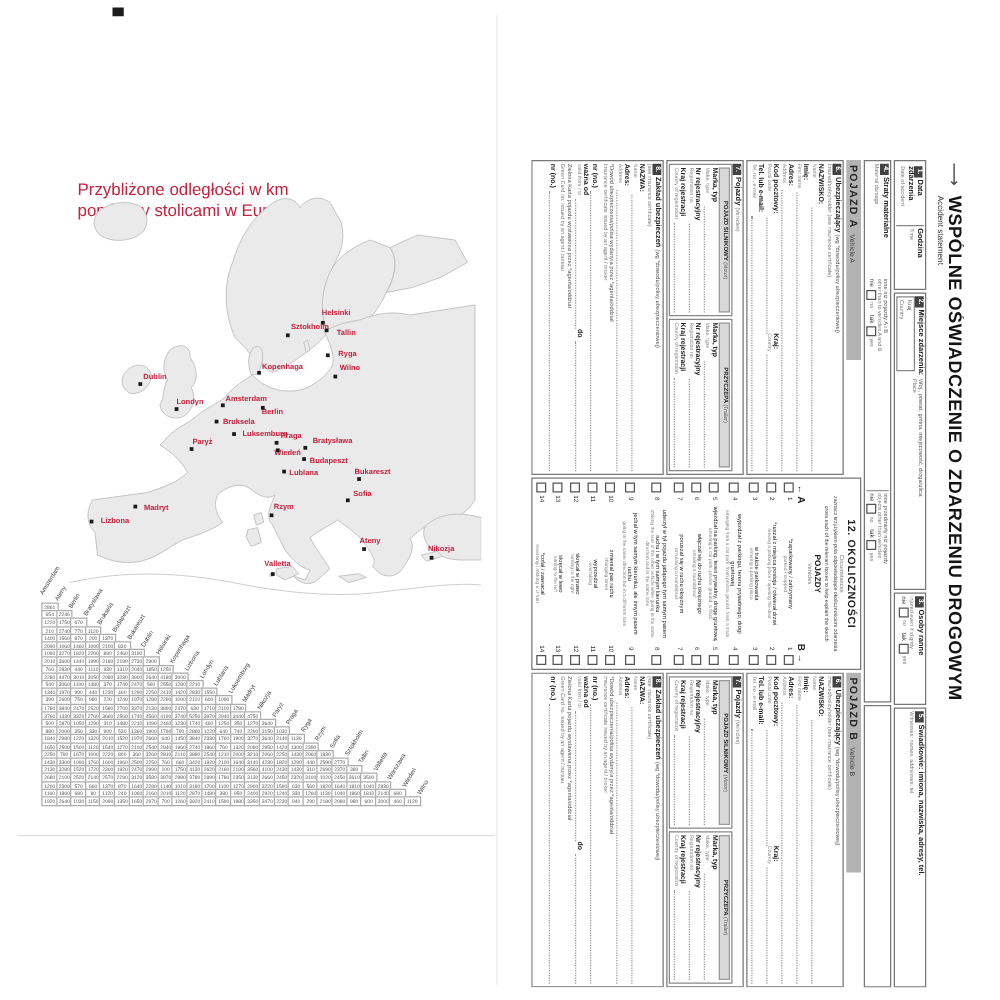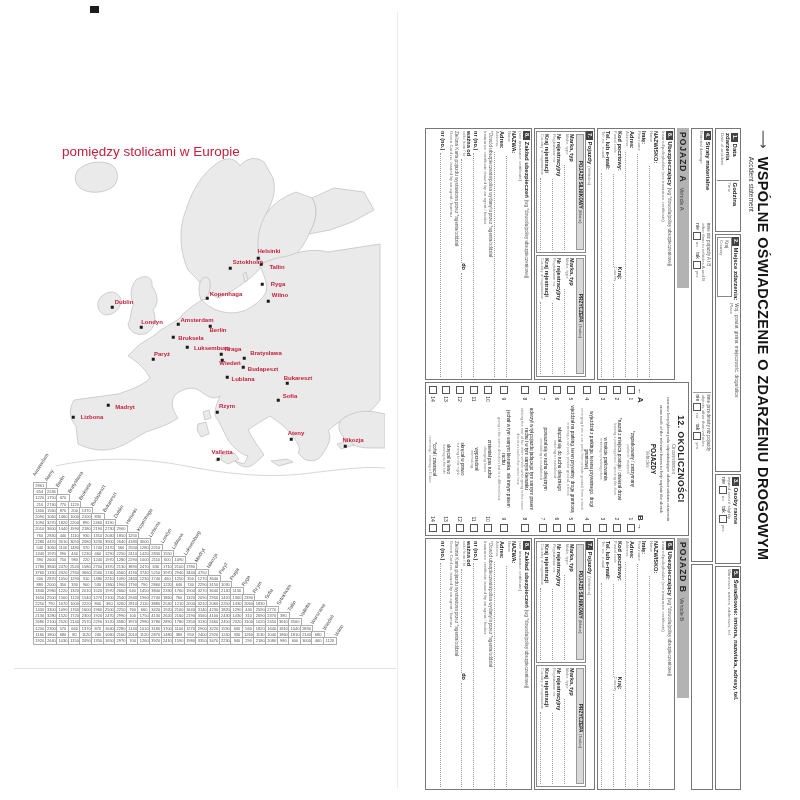--- a/index.html
+++ b/index.html
@@ -77,20 +77,21 @@
 </style>
 </head>
 <body>
 
 <div class="print-mark"></div>
 <div class="gutter-line"></div>
 <div class="page-edge"></div>
 
 <div class="page-left">
   <div class="map-title">
+    <div>Przybliżone odległości w km</div>
     <div>pomiędzy stolicami w Europie</div>
   </div>
 
   <div class="map">
     <svg width="345" height="335" viewBox="0 0 345 335">
       <g fill="#eaeaea" stroke="#bdbdbd" stroke-width="0.7">
         <path d="M38,22 C46,14 60,12 70,16 C78,20 80,30 74,38 C64,46 48,46 40,40 C34,34 34,28 38,22 Z"></path>
         <path d="M148,122 C140,104 138,82 146,62 C152,42 162,26 176,16 C186,8 196,10 200,18 C206,10 216,8 224,14 L233,30 C237,46 231,56 226,66 C233,76 236,90 231,102 C226,116 216,126 206,133 C196,141 186,147 178,150 C170,146 162,138 156,130 Z"></path>
         <path d="M226,66 C234,54 246,48 256,44 L272,50 C279,60 276,74 269,86 C263,100 253,112 241,118 C231,122 221,116 219,108 C216,94 219,78 226,66 Z"></path>
         <path d="M272,50 L294,40 L324,44 L334,62 L312,74 L290,82 L269,86 C276,74 279,60 272,50 Z"></path>

